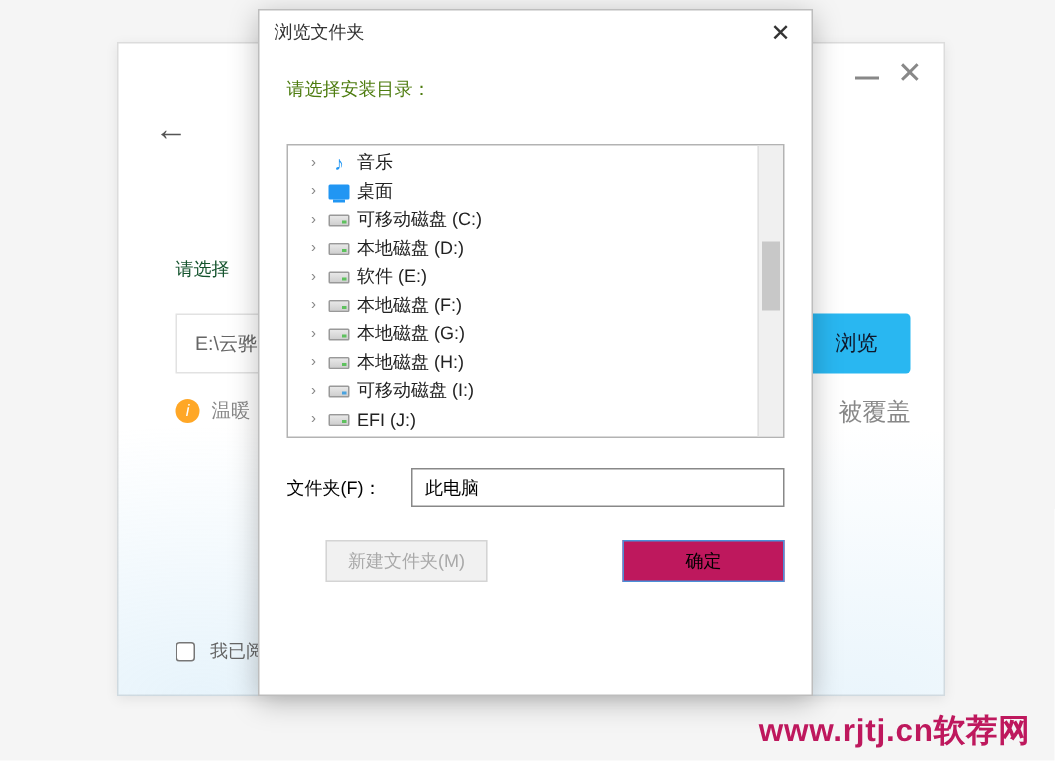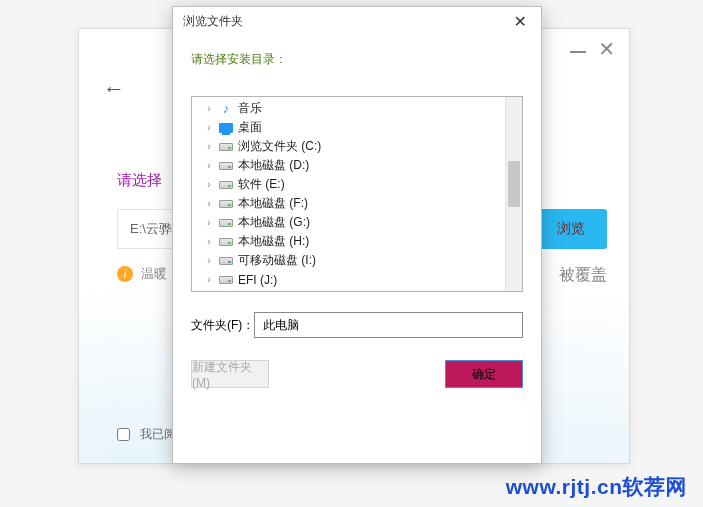--- a/index.html
+++ b/index.html
@@ -26,32 +26,32 @@
     position: absolute; top: 10px; right: 14px;
     display: flex; gap: 12px; align-items: center;
     color: #888;
   }
   .pt-min { width: 16px; height: 2px; background: #888; margin-top: 6px; }
   .pt-close { font-size: 20px; line-height: 1; cursor: pointer; }
   .back-arrow {
     position: absolute; left: 24px; top: 44px;
     font-size: 22px; color: #555;
   }
-  .parent-label { position: absolute; left: 38px; top: 142px; font-size: 15px; color: #a21caf; }
+  .parent-label { position: absolute; left: 38px; top: 142px; font-size: 12px; color: #14532d; }
   .parent-path {
     position: absolute; left: 38px; top: 180px;
     width: 110px; height: 40px;
     border: 1px solid #e2e2e2; background: #fff;
     padding: 0 12px; font-size: 13px; color: #666;
     display: flex; align-items: center;
   }
   .browse-btn {
     position: absolute; right: 22px; top: 180px;
     width: 72px; height: 40px;
-    background: #29b7f1; color: #7f1d1d;
+    background: #29b7f1; color: #0f172a;
     border: none; border-radius: 3px;
     font-size: 14px;
     display: flex; align-items: center; justify-content: center;
   }
   .warn-row { position: absolute; left: 38px; top: 236px; display: flex; align-items: center; gap: 8px; font-size: 13px; color: #888; }
   .warn-row-r { position: absolute; right: 22px; top: 236px; font-size: 16px; color: #888; }
   .warn-icon { width: 16px; height: 16px; border-radius: 50%; background: #ffa726; color: #fff; font-size: 11px; display: flex; align-items: center; justify-content: center; font-style: italic; }
   .agree-row { position: absolute; left: 38px; bottom: 20px; display: flex; align-items: center; gap: 10px; font-size: 12px; color: #666; }
   .agree-row input { width: 13px; height: 13px; }
 
@@ -100,43 +100,43 @@
   .ic-music { color: #2196f3; font-size: 13px; }
   .ic-desk { width: 14px; height: 10px; background: #2196f3; border-radius: 1px; position: relative; }
   .ic-desk::after { content:""; position:absolute; left:3px; right:3px; bottom:-2px; height:2px; background:#2196f3; }
   .ic-drive { width: 14px; height: 8px; background: linear-gradient(#e8e8e8,#cfcfcf); border: 1px solid #999; border-radius: 1px; position: relative; }
   .ic-drive::after { content:""; position:absolute; right:1px; bottom:1px; width:3px; height:2px; background:#5ec15e; }
   .ic-rem { width: 14px; height: 8px; background: linear-gradient(#e8e8e8,#cfcfcf); border: 1px solid #999; border-radius: 1px; position: relative; }
   .ic-rem::after { content:""; position:absolute; right:1px; bottom:1px; width:3px; height:2px; background:#4aa3e0; }
 
   .folder-row {
     margin: 20px 18px 0 18px;
-    display: flex; align-items: center; gap: 0;
+    display: flex; align-items: center; gap: 20px;
     font-size: 12px;
   }
   .folder-in {
     flex: 1; height: 26px; border: 1px solid #888;
     padding: 0 8px; font-size: 12px; font-family: Liberation Mono, monospace;
   }
   .btn-row {
     margin: 22px 18px 16px 18px;
     display: flex; gap: 10px; justify-content: flex-end;
   }
   .btn {
-    width: 78px; height: 28px; border: 1px solid #adadad;
+    width: 108px; height: 28px; border: 1px solid #adadad;
     background: #f1f1f1; font-size: 12px;
-    display: flex; align-items: center; justify-content: center;
+    display: flex; align-items: center; justify-content: center; margin-left: 26px;
   }
   .btn.default { border: 1px solid #4a90d9; background:#be185d; }
   .btn.disabled { color: #a9a9a9; background:#f1f1f1; border-color:#d4d4d4; }
   .btn.new { margin-right: auto; }
 
   .watermark {
     position: absolute; right: 16px; bottom: 6px;
-    font-size: 21px; font-weight: 700; color: #1d4ed8;
+    font-size: 21px; font-weight: 700; color: #be185d;
     letter-spacing: 0.5px;
   }
 </style>
 </head>
 <body>
 
 <div class="parent-dialog">
   <div class="parent-titlebar">
     <div class="pt-min"></div>
     <div class="pt-close">✕</div>
@@ -177,21 +177,21 @@
           <span class="ico">
             <span class="ic-desk"></span>
           </span>
           <span>桌面</span>
         </div>
         <div class="tree-row">
           <span class="caret">›</span>
           <span class="ico">
             <span class="ic-drive"></span>
           </span>
-          <span>浏览文件夹 (C:)</span>
+          <span>可移动磁盘 (C:)</span>
         </div>
         <div class="tree-row">
           <span class="caret">›</span>
           <span class="ico">
             <span class="ic-drive"></span>
           </span>
           <span>本地磁盘 (D:)</span>
         </div>
         <div class="tree-row">
           <span class="caret">›</span>

